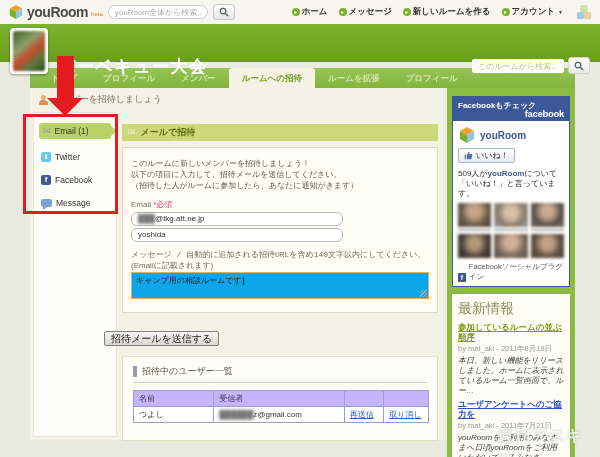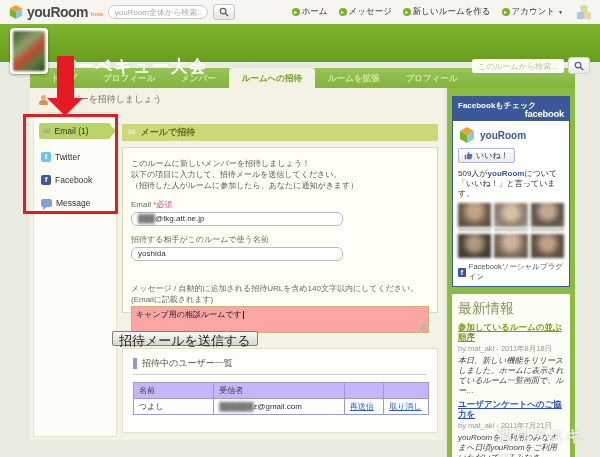--- a/index.html
+++ b/index.html
@@ -7,21 +7,21 @@
   .screen { position:relative; width:600px; height:457px; background:#e9eae0; overflow:hidden; }
 
   
   .topbar { position:absolute; top:0; left:0; width:600px; height:24px; background:#f6f5f0; display:flex; align-items:center; padding:0 8px; gap:5px; }
   .logo { display:flex; align-items:flex-start; gap:3px; }
   .logo-text { font-size:14px; font-weight:bold; color:#4b4b4b; letter-spacing:-0.5px; }
   .logo-beta { font-size:6px; color:#f08020; margin-top:7px; }
   .tb-input { width:100px; height:14px; font-size:8px; border:1px solid #ccc; border-radius:7px; padding:0 6px; color:#555; background:#fff; outline:none; }
   .tb-input::placeholder { color:#aaa; }
   .tb-btn { width:22px; height:16px; border:1px solid #c5c5c5; border-radius:3px; background:linear-gradient(#ffffff,#e6e6e6); display:flex; align-items:center; justify-content:center; }
-  .topnav { margin-left:auto; display:flex; gap:11px; font-size:8.5px; color:#333; font-weight:normal; align-items:center; margin-right:8px; }
+  .topnav { margin-left:auto; display:flex; gap:11px; font-size:8.5px; color:#333; font-weight:bold; align-items:center; margin-right:8px; }
   .nav-item { display:flex; align-items:center; gap:2px; cursor:pointer; }
   .nav-ico { display:inline-block; width:8px; height:8px; border-radius:50%; background:#7ab226; color:#fff; font-size:6px; line-height:8px; text-align:center; }
   .nav-caret { font-size:5px; color:#333; margin-left:1px; }
 
   
   .roomheader { position:absolute; top:24px; left:0; width:600px; height:38px; background:linear-gradient(#7db42f,#689e1b); }
   .avatar { position:absolute; left:10px; top:28px; width:38px; height:46px; background:#fff; border-radius:4px; padding:3px; box-shadow:0 1px 3px rgba(0,0,0,0.35); z-index:6; }
   .avatar-img { width:100%; height:100%; border-radius:2px; background:linear-gradient(140deg,#56713b 10%,#8aa06a 35%,#c24a30 55%,#5a7a40 75%,#2e4a22 100%); filter:blur(1px); }
   .room-title { position:absolute; left:58px; top:31px; color:#fff; font-size:17px; font-weight:bold; letter-spacing:1.5px; z-index:2; }
   .room-search { position:absolute; right:36px; top:35px; width:92px; height:14px; font-size:8px; border:1px solid #fff; border-radius:2px; padding:0 5px; color:#666; background:#fdfdf5; outline:none; z-index:2; }
@@ -54,28 +54,28 @@
 
   
   .section-header { position:absolute; left:122px; top:124px; width:316px; height:17px; background:#ccd879; color:#5d6d15; font-weight:bold; font-size:9px; display:flex; align-items:center; gap:5px; padding-left:6px; }
   .section-header .ico-env { color:#f2f2dc; }
   .form-box { position:absolute; left:122px; top:147px; width:316px; height:166px; background:#fffef6; border:1px solid #ddd8c2; padding:10px 8px; font-size:8px; color:#5a5a48; line-height:11px; }
   .field-label { margin-top:8px; color:#6b6b55; }
   .req { color:#e0447a; }
   .field-note { color:#6b6b55; }
   .text-input { width:212px; height:14px; border:1px solid #bbb; border-radius:6px; background:#fff; font-size:8px; color:#333; padding:1px 6px; margin-top:2px; line-height:10px; }
   .masked { filter:blur(1.5px); color:#777; }
-  .msg-label { margin-top:22px; font-size:8px; }
-  .textarea-box { width:298px; height:27px; border:1px solid #c7b678; background:#fca5a5; font-size:8px; color:#222; padding:2px 4px; position:relative; margin-top:1px; }
+  .msg-label { margin-top:7px; font-size:8px;font-family:Liberation Mono, monospace; }
+  .textarea-box { width:298px; height:27px; border:1px solid #c7b678; background:#0ea5e9; font-size:8px; color:#222; padding:2px 4px; position:relative; margin-top:1px; }
   .caret { display:inline-block; width:1px; height:8px; background:#000; vertical-align:middle; margin-left:1px; }
   .resize-grip { position:absolute; right:1px; bottom:1px; width:7px; height:7px; background:repeating-linear-gradient(135deg,transparent 0 1.5px,#b0b0a0 1.5px 2.5px); }
-  .submit-btn { position:absolute; left:112px; top:331px; height:15px; font-size:13px; padding:0 6px; background:linear-gradient(#f8f8f4,#d9d7cc); border:1px solid #808080; border-radius:2px; color:#222; font-family:Liberation Serif, serif; }
-
-  
-  .invited-box { position:absolute; left:122px; top:348px; width:316px; height:85px; background:#fffef8; border:1px solid #e4e1ca; padding:8px 10px; }
+  .submit-btn { position:absolute; left:104px; top:331px; height:15px; font-size:10px; padding:0 6px; background:linear-gradient(#f8f8f4,#d9d7cc); border:1px solid #808080; border-radius:2px; color:#222; font-family:Liberation Serif, serif; }
+
+  
+  .invited-box { position:absolute; left:122px; top:356px; width:316px; height:85px; background:#fffef8; border:1px solid #e4e1ca; padding:8px 10px; }
   .invited-title { display:flex; gap:5px; align-items:center; font-size:9px; color:#55564a; border-bottom:1px solid #ccc; padding-bottom:4px; }
   .tbar { width:4px; height:11px; background:#9a9ab8; }
   table.invited { margin-top:7px; border-collapse:collapse; width:296px; font-size:8px; }
   table.invited th, table.invited td { border:1px solid #9c9cc8; padding:2px 5px; text-align:left; font-weight:normal; }
   table.invited th { background:#c4b5fd; color:#333; height:13px; }
   table.invited td { background:#fff; color:#333; height:14px; }
   .c-name { width:88px; } .c-recv { width:135px; } .c-a1 { width:42px; } .c-a2 { width:48px; }
   a.tbl-link { color:#2b5fd0; text-decoration:underline; cursor:pointer; }
 
   
@@ -91,21 +91,21 @@
   .fb-likes b { color:#3b5998; }
   .fb-grid { display:grid; grid-template-columns:repeat(3,1fr); gap:3px; }
   .ph { height:24px; filter:blur(1.5px); }
   .ph1 { background:radial-gradient(circle at 50% 35%, #c4a484 25%, #6a5a4a 60%, #4a4238); }
   .ph2 { background:radial-gradient(circle at 50% 40%, #d8c0a8 25%, #8a7a6a 60%, #9aa0a8); }
   .ph3 { background:radial-gradient(circle at 50% 35%, #c8a890 25%, #5a5248 60%, #706858); }
   .ph4 { background:radial-gradient(circle at 50% 40%, #b09878 25%, #484038 60%, #383028); }
   .ph5 { background:radial-gradient(circle at 50% 35%, #d0b098 25%, #786858 60%, #585048); }
   .ph6 { background:radial-gradient(circle at 50% 40%, #c0a088 25%, #605040 60%, #504838); }
   .ph-cap { height:3px; background:#c6c6c6; filter:blur(1px); margin-top:1px; }
-  .fb-footer { display:flex; gap:3px; align-items:center; margin-top:4px; font-size:7.5px; color:#555; }
+  .fb-footer { display:flex; gap:3px; align-items:flex-end; margin-top:4px; font-size:7.5px; color:#555; }
   .f-ico { display:inline-block; width:9px; height:9px; background:#3b5998; color:#fff; font-size:7px; font-weight:bold; text-align:center; line-height:9px; border-radius:1px; }
 
   .news-box { position:absolute; left:5px; top:206px; width:118px; height:170px; background:#fdfdf6; padding:6px; font-size:8px; }
   .news-title { color:#8a9158; font-size:14px; margin-bottom:4px; }
   .news-link { display:block; font-weight:bold; text-decoration:underline; font-size:8.5px; margin:3px 0 2px; line-height:10px; cursor:pointer; }
   .news-link.green { color:#7c9a14; }
   .news-link.blue { color:#2b50c0; }
   .byline { color:#999; font-size:7.5px; margin-bottom:2px; }
   .excerpt { color:#444; font-size:8px; line-height:10px; margin:0 0 3px;font-style:italic; }
 
@@ -222,21 +222,20 @@
     <p>このルームに新しいメンバーを招待しましょう！</p>
     <p>以下の項目に入力して、招待メールを送信してください。</p>
     <p>（招待した人がルームに参加したら、あなたに通知がきます）</p>
     <div class="field-label">
       <span>Email</span>
       <span class="req">*必須</span>
     </div>
     <div class="text-input">
       <span class="masked">███</span><span>@tkg.att.ne.jp</span>
     </div>
-    <div class="field-label">招待する相手がこのルームで使う名前</div>
     <div class="text-input">yoshida</div>
     <div class="field-label msg-label">メッセージ / 自動的に追加される招待URLを含め140文字以内にしてください。</div>
     <div class="field-note">(Emailに記載されます)</div>
     <div class="textarea-box">
       <span>キャンプ用の相談ルームです</span><span class="caret"></span>
       <span class="resize-grip"></span>
     </div>
   </div>
 
   <button class="submit-btn">招待メールを送信する</button>

